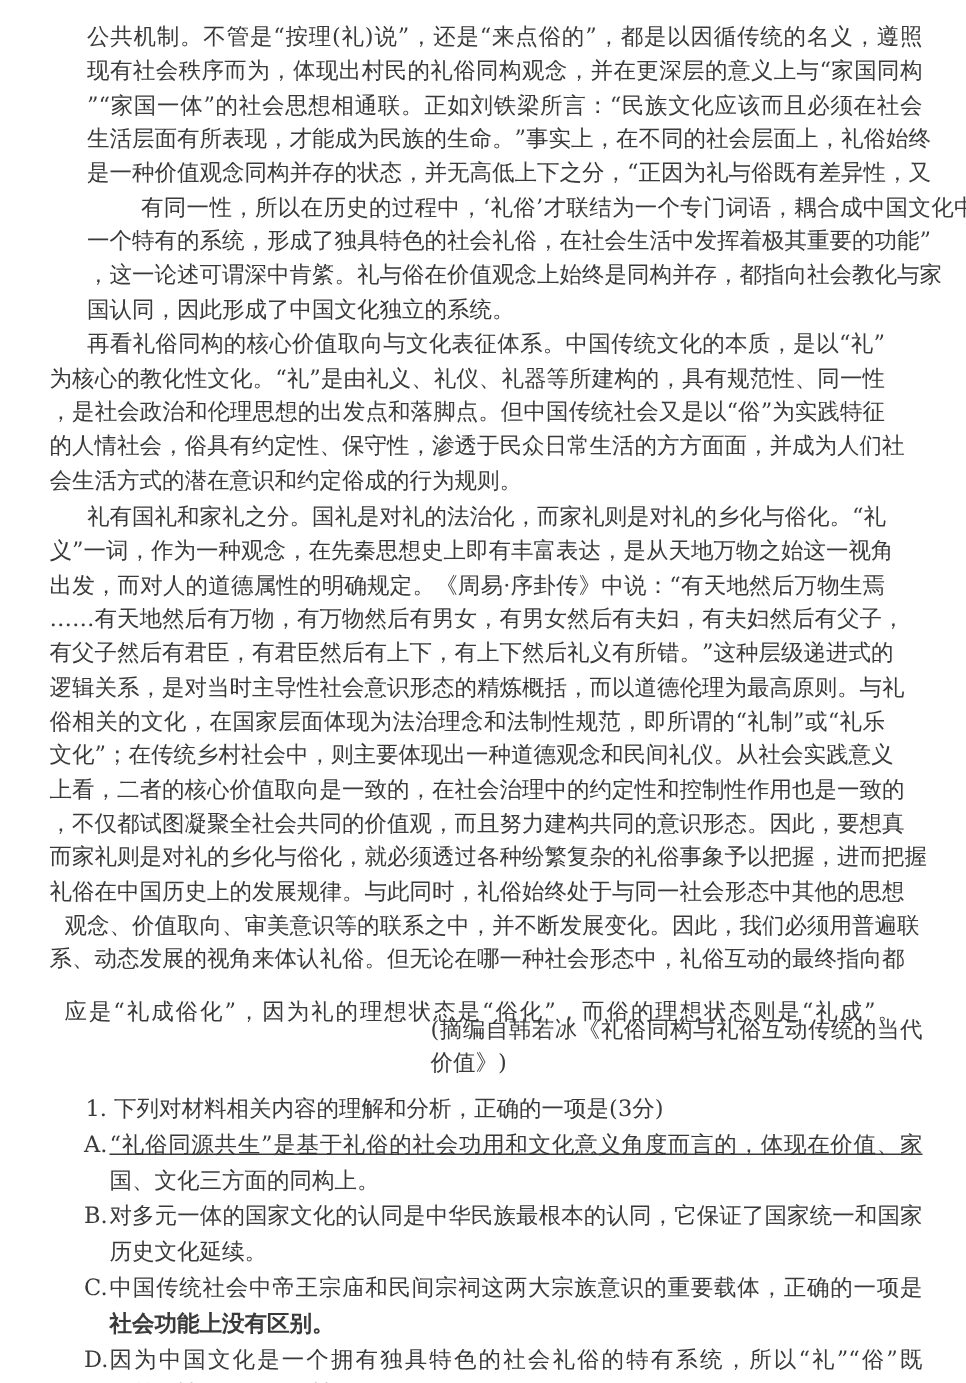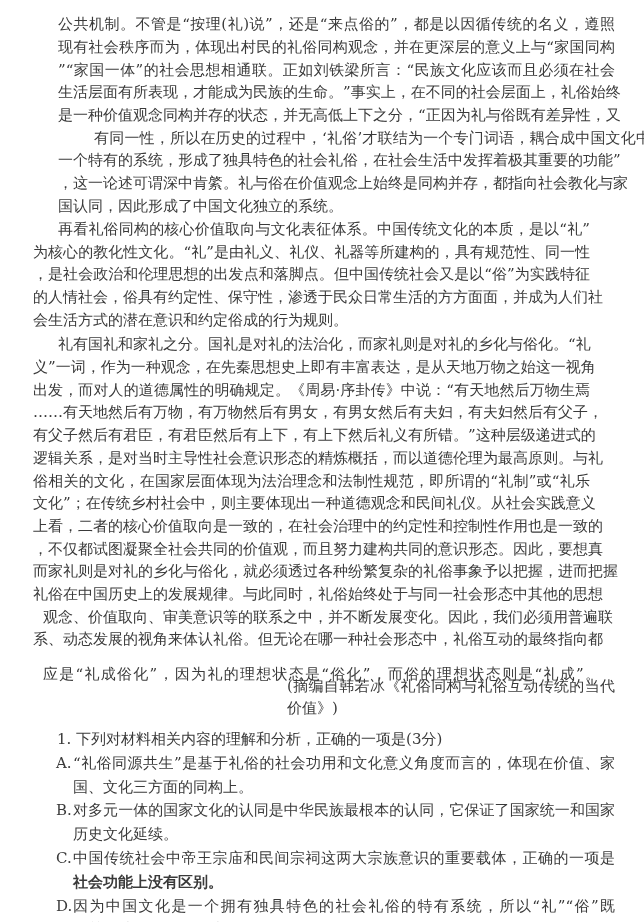--- a/index.html
+++ b/index.html
@@ -75,21 +75,21 @@
   <div>
     <div class="line" style="left:287px;top:675px;width:328px;">(摘编自韩若冰《礼俗同构与礼俗互动传统的当代</div>
     <div class="line last" style="left:287px;top:697px;width:328px;">价值》)</div>
   </div>
 
   <div>
     <div class="line last" style="left:57px;top:728px;width:500px;">1. 下列对材料相关内容的理解和分析，正确的一项是(3分)</div>
 
     <div>
       <div class="line last" style="left:56px;top:752px;width:16px;">A.</div>
-      <div class="line" style="left:73px;top:752px;width:542px;">“礼俗同源共生”是基于礼俗的社会功用和文化意义角度而言的，体现在价值、家</div>
+      <div class="line" style="left:73px;top:752px;width:542px;text-decoration:underline;">“礼俗同源共生”是基于礼俗的社会功用和文化意义角度而言的，体现在价值、家</div>
       <div class="line last" style="left:73px;top:776px;width:542px;">国、文化三方面的同构上。</div>
     </div>
 
     <div>
       <div class="line last" style="left:56px;top:799px;width:16px;">B.</div>
       <div class="line" style="left:73px;top:799px;width:542px;">对多元一体的国家文化的认同是中华民族最根本的认同，它保证了国家统一和国家</div>
       <div class="line last" style="left:73px;top:823px;width:542px;">历史文化延续。</div>
     </div>
 
     <div>

